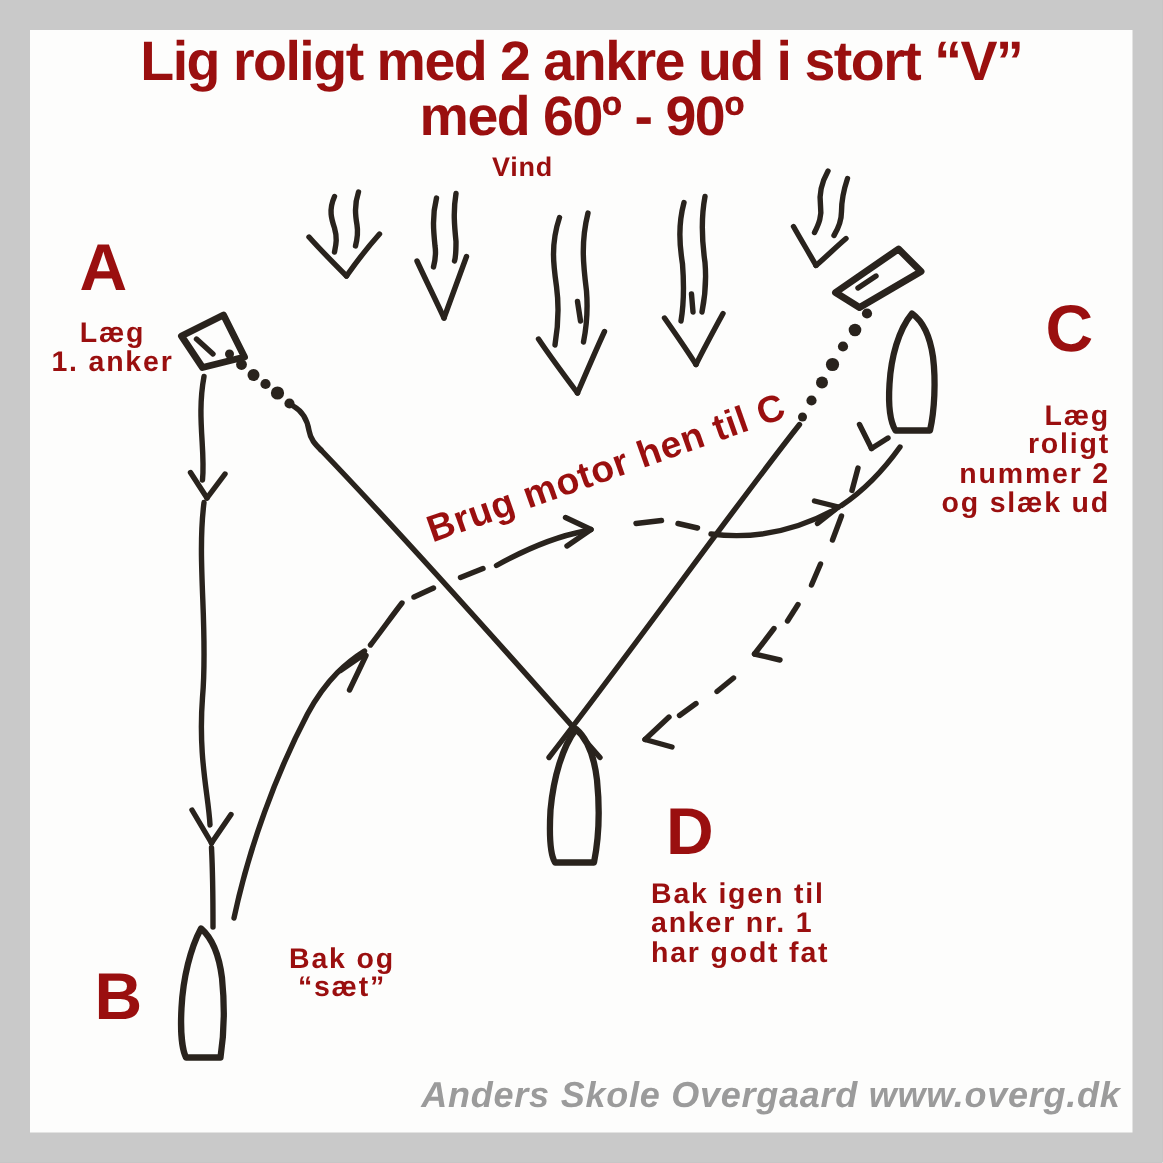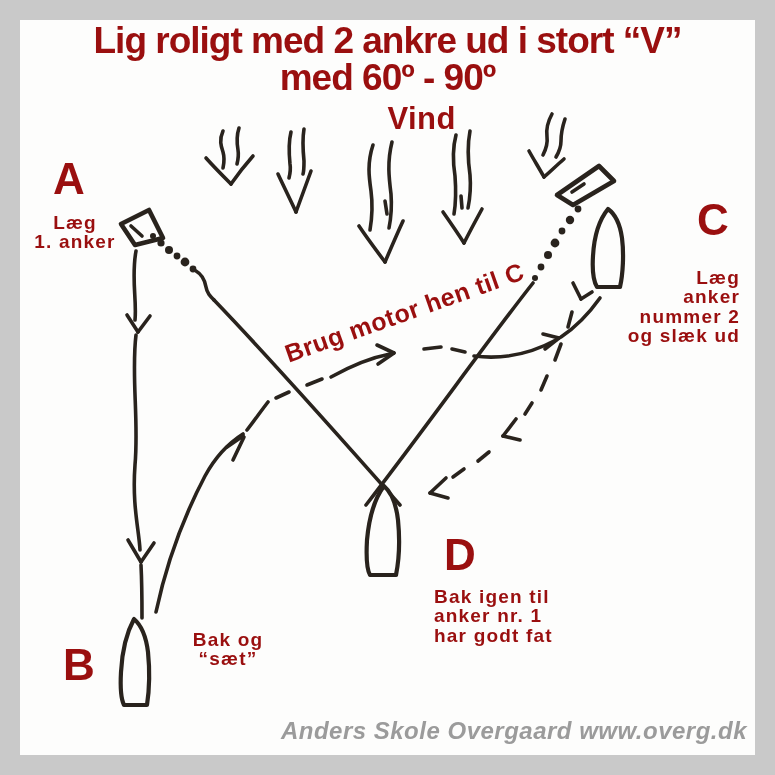--- a/index.html
+++ b/index.html
@@ -6,21 +6,21 @@
   body{font-family:"Liberation Sans", sans-serif; background:#888;}
   .stage{position:relative; width:775px; height:775px; background:#c9c9c9; overflow:hidden;}
   .canvas{position:absolute; left:20px; top:20px; width:735px; height:735px; background:#fdfdfc;}
   svg.draw{position:absolute; left:0; top:0; width:775px; height:775px;}
   .ink{fill:none; stroke:#29231d; stroke-width:3.6; stroke-linecap:round; stroke-linejoin:round;}
   .hull{fill:#fdfdfc; stroke:#29231d; stroke-width:4.2; stroke-linecap:round; stroke-linejoin:round;}
   .anchor{fill:#fdfdfc; stroke:#29231d; stroke-width:4.6; stroke-linecap:round; stroke-linejoin:round;}
   .dot{fill:#29231d; stroke:none;}
   .txt{position:absolute; color:#9a0f0f; font-weight:700;}
   .title{left:20px; top:22px; width:735px; text-align:center; font-size:37px; line-height:1.0; letter-spacing:-1px;}
-  .windlbl{left:356px; top:101px; width:100px; text-align:right; font-size:31px; letter-spacing:0.5px;}
+  .windlbl{left:328px; top:101px; width:100px; text-align:left; font-size:18px; letter-spacing:0.5px;}
   .letter{font-size:44px; letter-spacing:1px;}
   .caption{font-size:19px; line-height:1.02; letter-spacing:1.2px;}
   .center{text-align:center;}
   .right{text-align:right;}
   .motor-note{left:281px; top:341px; font-size:25px; letter-spacing:0.5px; transform:rotate(-19.5deg); transform-origin:0 0; white-space:nowrap;}
   .credit{position:absolute; right:28px; top:717px; color:#9b9b9b; font-weight:700; font-style:italic; font-size:24px; letter-spacing:0.5px; white-space:nowrap;text-align:center;}
 </style>
 </head>
 <body>
 
@@ -167,21 +167,21 @@
 
   <div class="txt letter" style="left:63px; top:640px;">B</div>
   <div class="txt caption center" style="left:158px; top:630px; width:140px;">
     <div>Bak og</div>
     <div>“sæt”</div>
   </div>
 
   <div class="txt letter" style="left:697px; top:195px;">C</div>
   <div class="txt caption right" style="right:35px; top:268px; width:190px;">
     <div>Læg</div>
-    <div>anker</div>
+    <div>roligt</div>
     <div>nummer 2</div>
     <div>og slæk ud</div>
   </div>
 
   <div class="txt letter" style="left:444px; top:530px;">D</div>
   <div class="txt caption" style="left:434px; top:587px; width:250px;">
     <div>Bak igen til</div>
     <div>anker nr. 1</div>
     <div>har godt fat</div>
   </div>

